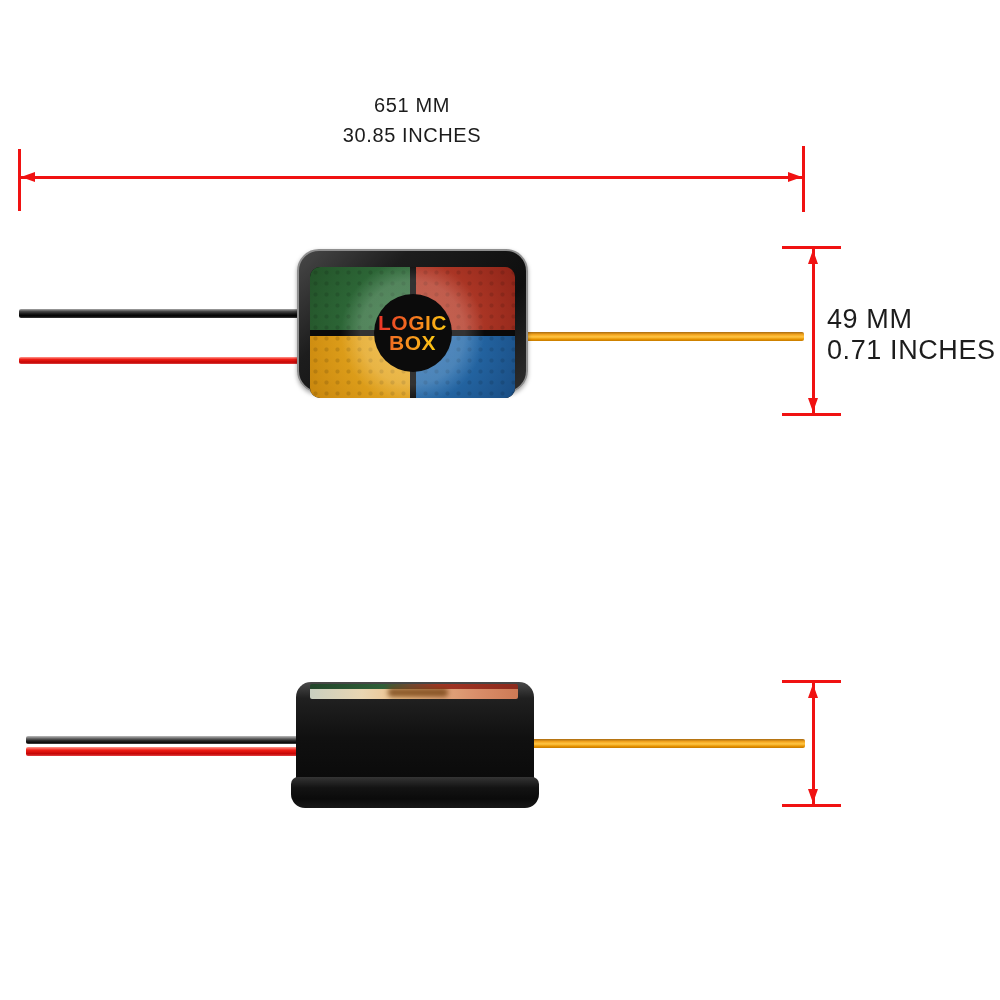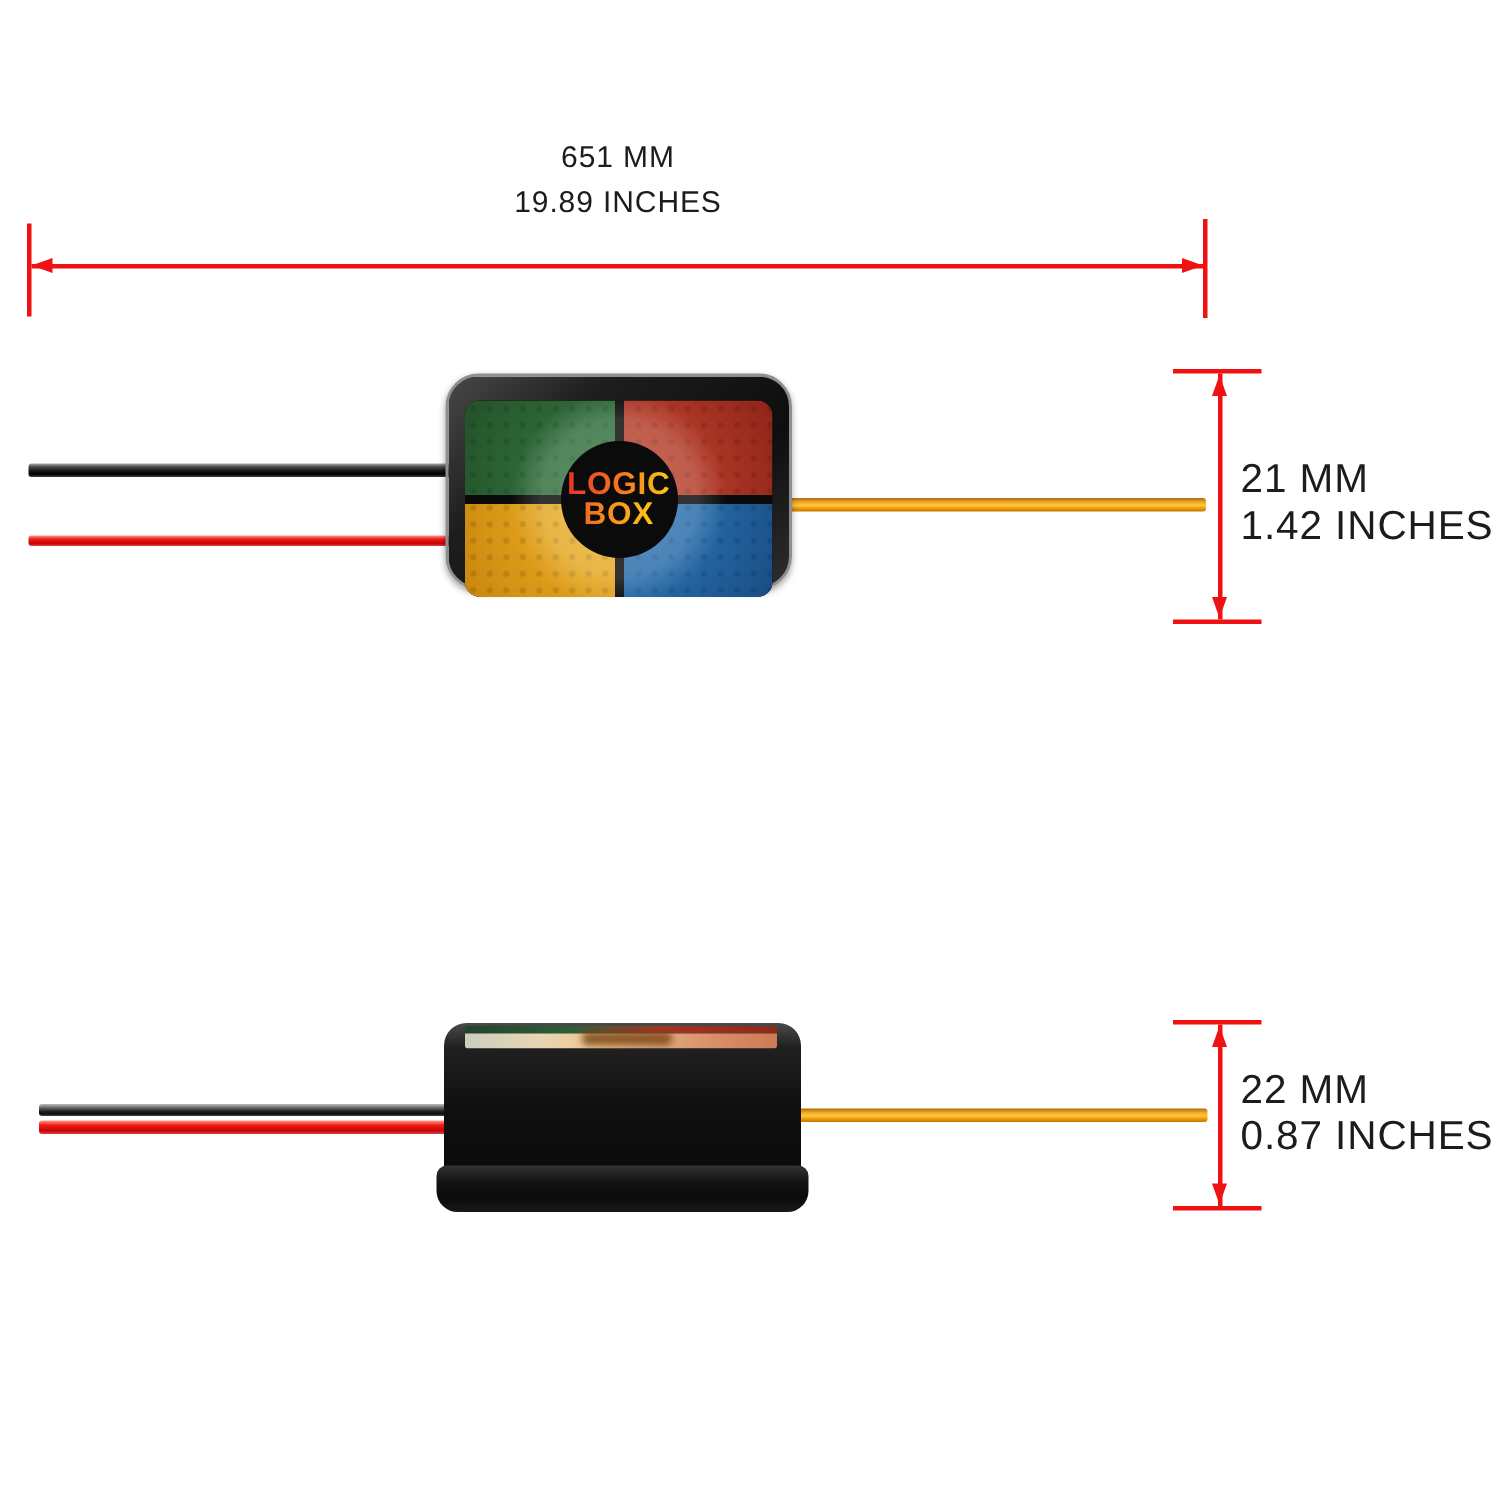--- a/index.html
+++ b/index.html
@@ -115,21 +115,21 @@
     background:linear-gradient(180deg,#343434 0%,#131313 35%,#0b0b0b 70%,#181818 100%);
   }
 </style>
 </head>
 <body style="background: rgb(255, 255, 255);">
 
 <div id="canvas">
 
   <div class="abs dim-text center" style="left:212px; top:90px; width:400px;">
     <span class="line">651 MM</span>
-    <span class="line">19.89 INCHES</span>
+    <span class="line">30.85 INCHES</span>
   </div>
   <div class="abs dim-tick-v" style="left:18px; top:149px; height:62px;"></div>
   <div class="abs dim-tick-v" style="left:802px; top:146px; height:66px;"></div>
   <div class="abs dim-hline" style="left:21px; top:176px; width:781px;"></div>
   <div class="abs arrow arrow-left" style="left:21px; top:172px;"></div>
   <div class="abs arrow arrow-right" style="left:788px; top:172px;"></div>
 
   <div class="abs wire wire-black" style="left:19px; top:309px; width:282px; height:9px;"></div>
   <div class="abs wire wire-red" style="left:19px; top:357px; width:282px; height:7px;"></div>
   <div class="abs wire wire-orange" style="left:524px; top:332px; width:280px; height:9px;"></div>
@@ -148,39 +148,35 @@
       </div>
     </div>
   </div>
 
   <div class="abs dim-tick-h" style="left:782px; top:246px; width:59px;"></div>
   <div class="abs dim-tick-h" style="left:782px; top:413px; width:59px;"></div>
   <div class="abs dim-vline" style="left:812px; top:249px; height:164px;"></div>
   <div class="abs arrow arrow-up" style="left:808px; top:250px;"></div>
   <div class="abs arrow arrow-down" style="left:808px; top:398px;"></div>
   <div class="abs dim-text side" style="left:827px; top:304px;">
-    <span class="line">21 MM</span>
-    <span class="line">1.42 INCHES</span>
+    <span class="line">49 MM</span>
+    <span class="line">0.71 INCHES</span>
   </div>
 
   <div class="abs wire wire-gray" style="left:26px; top:736px; width:275px; height:8px;"></div>
   <div class="abs wire wire-red" style="left:26px; top:747px; width:275px; height:9px;"></div>
   <div class="abs wire wire-orange" style="left:532px; top:739px; width:273px; height:9px;"></div>
 
   <div class="abs box-side-body"></div>
   <div class="abs side-label">
     <div class="edge"></div>
     <div class="refl"></div>
     <div class="smudge"></div>
   </div>
   <div class="abs box-side-flange"></div>
 
   <div class="abs dim-tick-h" style="left:782px; top:680px; width:59px;"></div>
   <div class="abs dim-tick-h" style="left:782px; top:804px; width:59px;"></div>
   <div class="abs dim-vline" style="left:812px; top:683px; height:122px;"></div>
   <div class="abs arrow arrow-up" style="left:808px; top:684px;"></div>
   <div class="abs arrow arrow-down" style="left:808px; top:789px;"></div>
-  <div class="abs dim-text side" style="left:827px; top:711px;">
-    <span class="line">22 MM</span>
-    <span class="line">0.87 INCHES</span>
-  </div>
 
 </div>
 
 </body></html>

